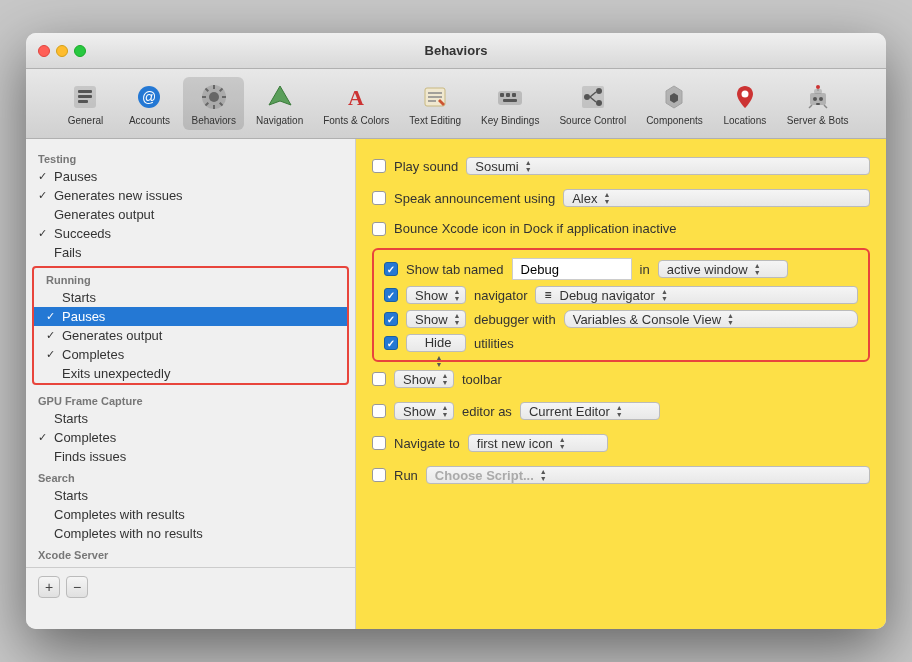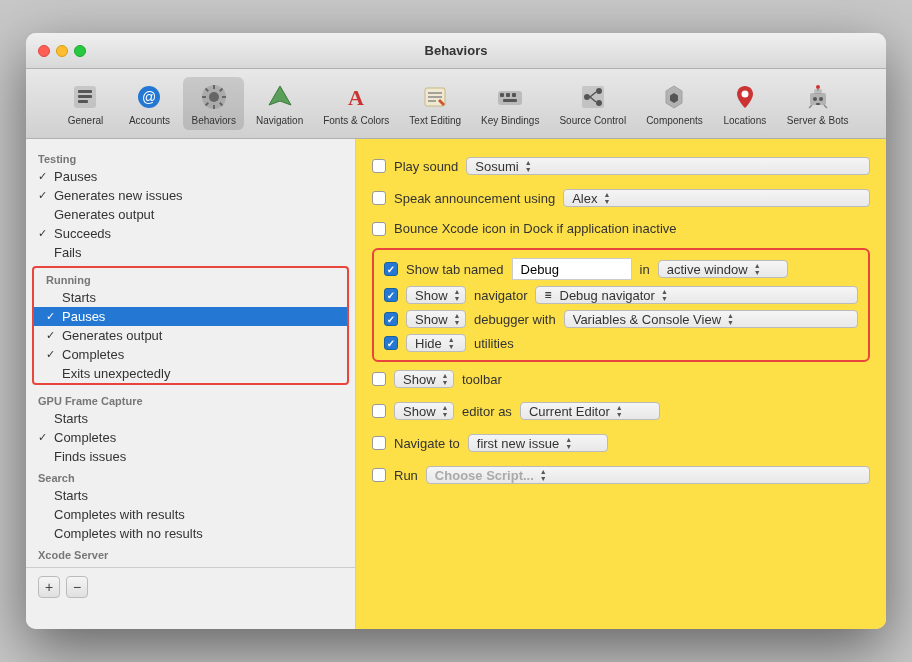--- a/index.html
+++ b/index.html
@@ -490,32 +490,32 @@
         <div class="inner-row">
           <div class="checkbox checked"></div>
           <div class="select-box" style="min-width:60px;">
             <span class="select-box-label">Show</span>
             <div class="select-box-arrows">
               <span class="select-arrow">▲</span>
               <span class="select-arrow">▼</span>
             </div>
           </div>
           <span class="row-label">debugger with</span>
-          <div class="select-box" style="min-width:190px; flex:1;">
+          <div class="select-box" style="min-width:190px; flex:1;border-radius:7px;">
             <span class="select-box-label">Variables &amp; Console View</span>
             <div class="select-box-arrows">
               <span class="select-arrow">▲</span>
               <span class="select-arrow">▼</span>
             </div>
           </div>
         </div>
 
         <div class="inner-row">
           <div class="checkbox checked"></div>
-          <div class="select-box" style="min-width:60px;">
+          <div class="select-box" style="min-width:60px;flex-direction:column;">
             <span class="select-box-label">Hide</span>
             <div class="select-box-arrows">
               <span class="select-arrow">▲</span>
               <span class="select-arrow">▼</span>
             </div>
           </div>
           <span class="row-label">utilities</span>
         </div>
       </div>
 
@@ -547,21 +547,21 @@
             <span class="select-arrow">▲</span>
             <span class="select-arrow">▼</span>
           </div>
         </div>
       </div>
 
       <div class="settings-row">
         <div class="checkbox"></div>
         <span class="row-label">Navigate to</span>
         <div class="select-box" style="min-width:140px;">
-          <span class="select-box-label">first new issue</span>
+          <span class="select-box-label">first new icon</span>
           <div class="select-box-arrows">
             <span class="select-arrow">▲</span>
             <span class="select-arrow">▼</span>
           </div>
         </div>
       </div>
 
       <div class="settings-row">
         <div class="checkbox"></div>
         <span class="row-label">Run</span>

